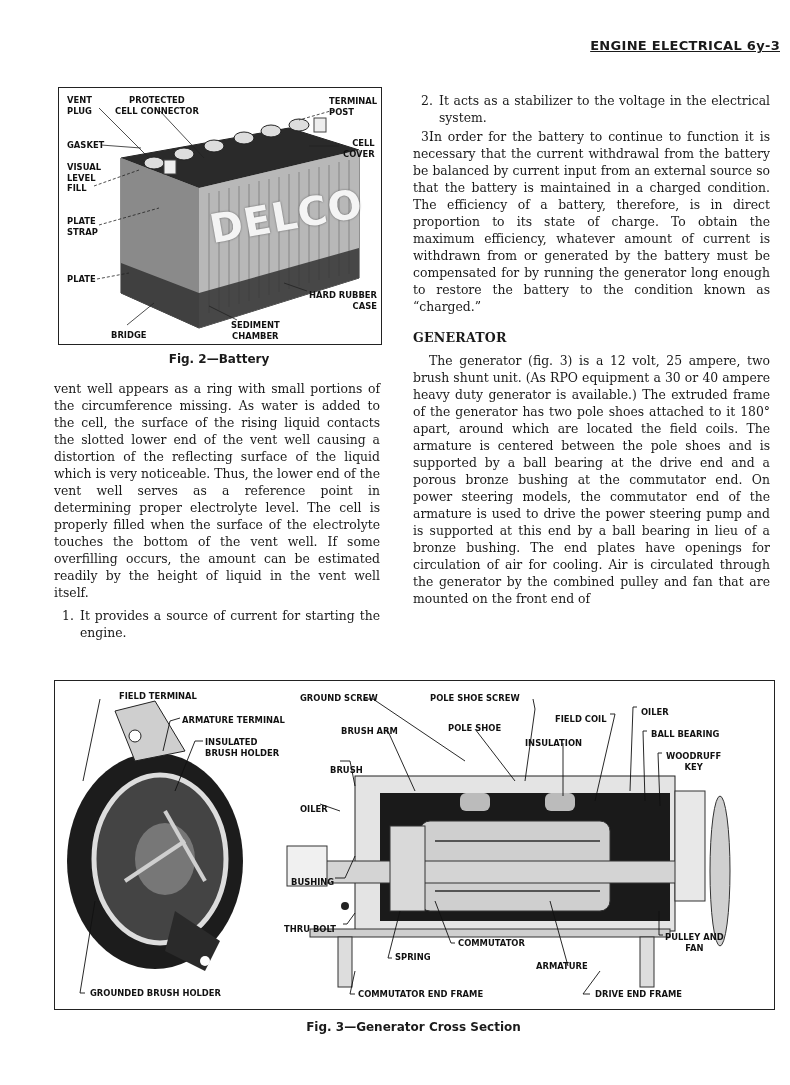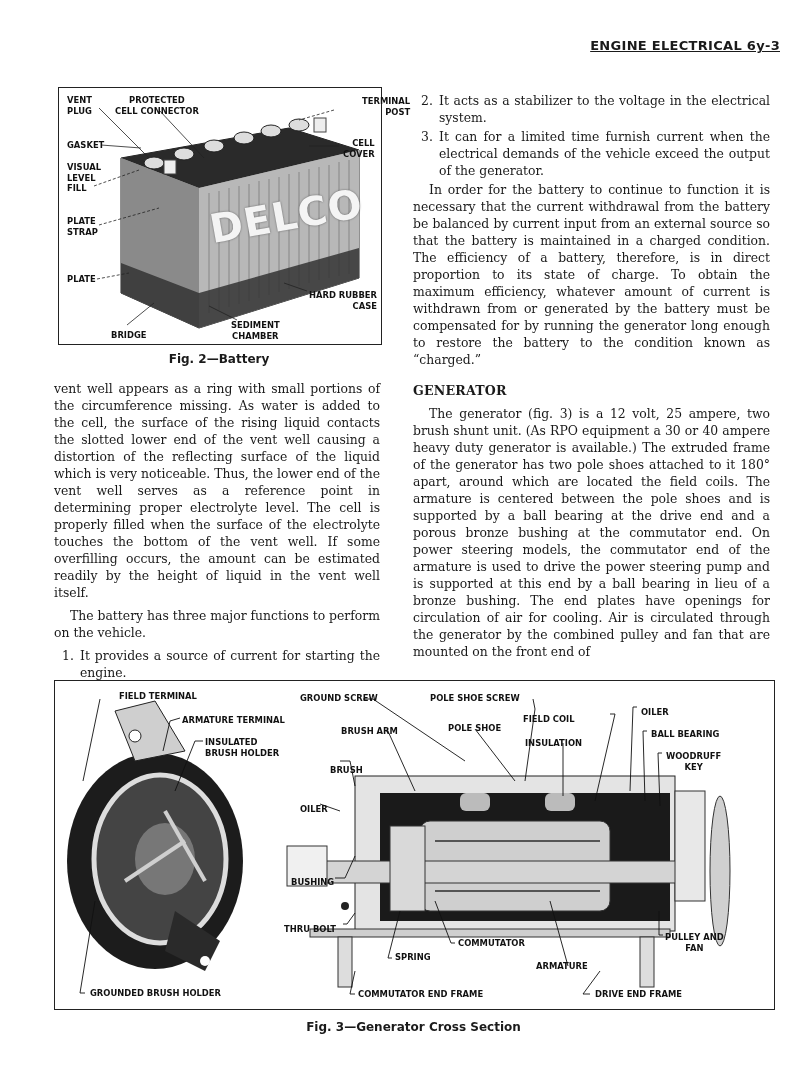--- a/index.html
+++ b/index.html
@@ -79,51 +79,50 @@
       <line x1="68" y1="237" x2="95" y2="215"></line>
     </g>
   </svg>
 
   <div class="abs" style="left:150px; top:105px; font-family:'DejaVu Sans',sans-serif; font-weight:bold; font-size:40px; color:#f4f4f4; transform:rotate(-10deg); letter-spacing:1px; text-shadow:0 0 2px #555;">DELCO</div>
 
   <div class="abs fig-label" style="left:8px; top:7px; white-space:pre;">VENT
 PLUG</div>
   <div class="abs fig-label" style="left:56px; top:7px; white-space:pre; text-align:center;">PROTECTED
 CELL CONNECTOR</div>
-  <div class="abs fig-label" style="left:270px; top:8px; white-space:pre; text-align:right;margin-left:33px;">TERMINAL
+  <div class="abs fig-label" style="left:270px; top:8px; white-space:pre; ">TERMINAL
 POST</div>
   <div class="abs fig-label" style="left:8px; top:52px;">GASKET</div>
   <div class="abs fig-label" style="left:284px; top:50px; white-space:pre; text-align:right;">CELL
 COVER</div>
   <div class="abs fig-label" style="left:8px; top:74px; white-space:pre;">VISUAL
 LEVEL
 FILL</div>
   <div class="abs fig-label" style="left:8px; top:128px; white-space:pre;">PLATE
 STRAP</div>
   <div class="abs fig-label" style="left:8px; top:186px;">PLATE</div>
   <div class="abs fig-label" style="left:250px; top:202px; white-space:pre; text-align:right;">HARD RUBBER
 CASE</div>
   <div class="abs fig-label" style="left:172px; top:232px; white-space:pre; text-align:center;">SEDIMENT
 CHAMBER</div>
   <div class="abs fig-label" style="left:52px; top:242px;">BRIDGE</div>
 </div>
 <div class="abs caption" style="left:58px; top:352px; width:322px;">Fig. 2—Battery</div>
 
 <div class="abs col" style="left:54px; top:380px; width:326px;">
   <p class="noind">vent well appears as a ring with small portions of the circumference missing. As water is added to the cell, the surface of the rising liquid contacts the slotted lower end of the vent well causing a distortion of the reflecting surface of the liquid which is very noticeable. Thus, the lower end of the vent well serves as a reference point in determining proper electrolyte level. The cell is properly filled when the surface of the electrolyte touches the bottom of the vent well. If some overfilling occurs, the amount can be estimated readily by the height of liquid in the vent well itself.</p>
-  <p>The battery has three major functions to perform on the vehicle.</p>
   <ol>
     <li><span class="num">1.</span><span>It provides a source of current for starting the engine.</span></li>
   </ol>
 </div>
 
 <div class="abs col" style="left:413px; top:92px; width:357px;">
   <ol style="margin-bottom:2px;">
     <li><span class="num">2.</span><span>It acts as a stabilizer to the voltage in the electrical system.</span></li>
-    <li><span class="num">3.</span><span>It can for a limited time furnish current when the electrical demands of the vehicle exceed the output of the generator.</span></li>
+    <li><span class="num">3.</span></li>
   </ol>
   <p style="margin-bottom:14px;">In order for the battery to continue to function it is necessary that the current withdrawal from the battery be balanced by current input from an external source so that the battery is maintained in a charged condition. The efficiency of a battery, therefore, is in direct proportion to its state of charge. To obtain the maximum efficiency, whatever amount of current is withdrawn from or generated by the battery must be compensated for by running the generator long enough to restore the battery to the condition known as “charged.”</p>
   <div class="heading">GENERATOR</div>
   <p>The generator (fig. 3) is a 12 volt, 25 ampere, two brush shunt unit. (As RPO equipment a 30 or 40 ampere heavy duty generator is available.) The extruded frame of the generator has two pole shoes attached to it 180° apart, around which are located the field coils. The armature is centered between the pole shoes and is supported by a ball bearing at the drive end and a porous bronze bushing at the commutator end. On power steering models, the commutator end of the armature is used to drive the power steering pump and is supported at this end by a ball bearing in lieu of a bronze bushing. The end plates have openings for circulation of air for cooling. Air is circulated through the generator by the combined pulley and fan that are mounted on the front end of</p>
 </div>
 
 <div class="abs fig-box" style="left:54px; top:680px; width:719px; height:328px;">
   <svg width="719" height="328" viewBox="0 0 719 328">
 
     <ellipse cx="100" cy="180" rx="88" ry="108" fill="#1c1c1c"></ellipse>
@@ -187,21 +186,21 @@
 
   <div class="abs fig-label" style="left:64px; top:10px;">FIELD TERMINAL</div>
   <div class="abs fig-label" style="left:127px; top:34px;">ARMATURE TERMINAL</div>
   <div class="abs fig-label" style="left:150px; top:56px; white-space:pre;">INSULATED
 BRUSH HOLDER</div>
   <div class="abs fig-label" style="left:35px; top:307px;">GROUNDED BRUSH HOLDER</div>
   <div class="abs fig-label" style="left:245px; top:12px;">GROUND SCREW</div>
   <div class="abs fig-label" style="left:375px; top:12px;">POLE SHOE SCREW</div>
   <div class="abs fig-label" style="left:286px; top:45px;text-align:center;">BRUSH ARM</div>
   <div class="abs fig-label" style="left:393px; top:42px;">POLE SHOE</div>
-  <div class="abs fig-label" style="left:468px; top:33px;">FIELD COIL</div>
+  <div class="abs fig-label" style="left:500px; top:33px;">FIELD COIL</div>
   <div class="abs fig-label" style="left:470px; top:57px;">INSULATION</div>
   <div class="abs fig-label" style="left:586px; top:26px;">OILER</div>
   <div class="abs fig-label" style="left:596px; top:48px;">BALL BEARING</div>
   <div class="abs fig-label" style="left:611px; top:70px; white-space:pre; text-align:center;">WOODRUFF
 KEY</div>
   <div class="abs fig-label" style="left:243px; top:84px;padding-left:32px;">BRUSH</div>
   <div class="abs fig-label" style="left:245px; top:123px;">OILER</div>
   <div class="abs fig-label" style="left:236px; top:196px;">BUSHING</div>
   <div class="abs fig-label" style="left:229px; top:243px;">THRU BOLT</div>
   <div class="abs fig-label" style="left:340px; top:271px;">SPRING</div>

